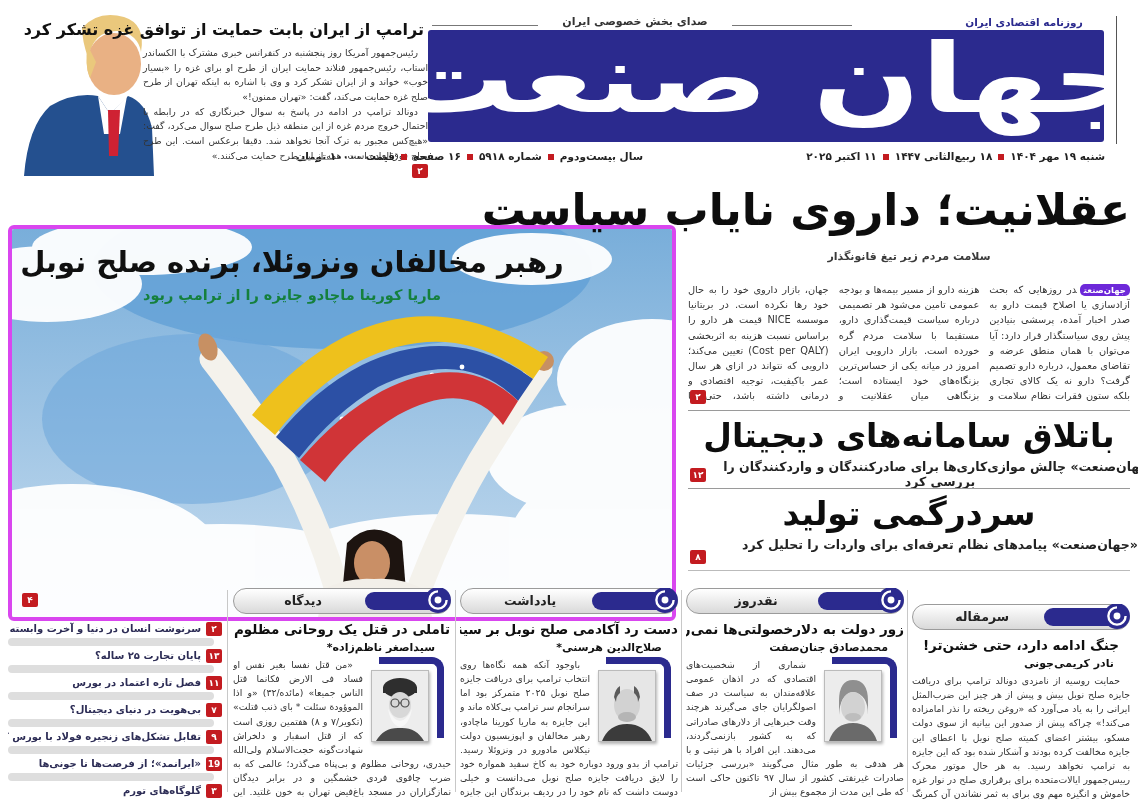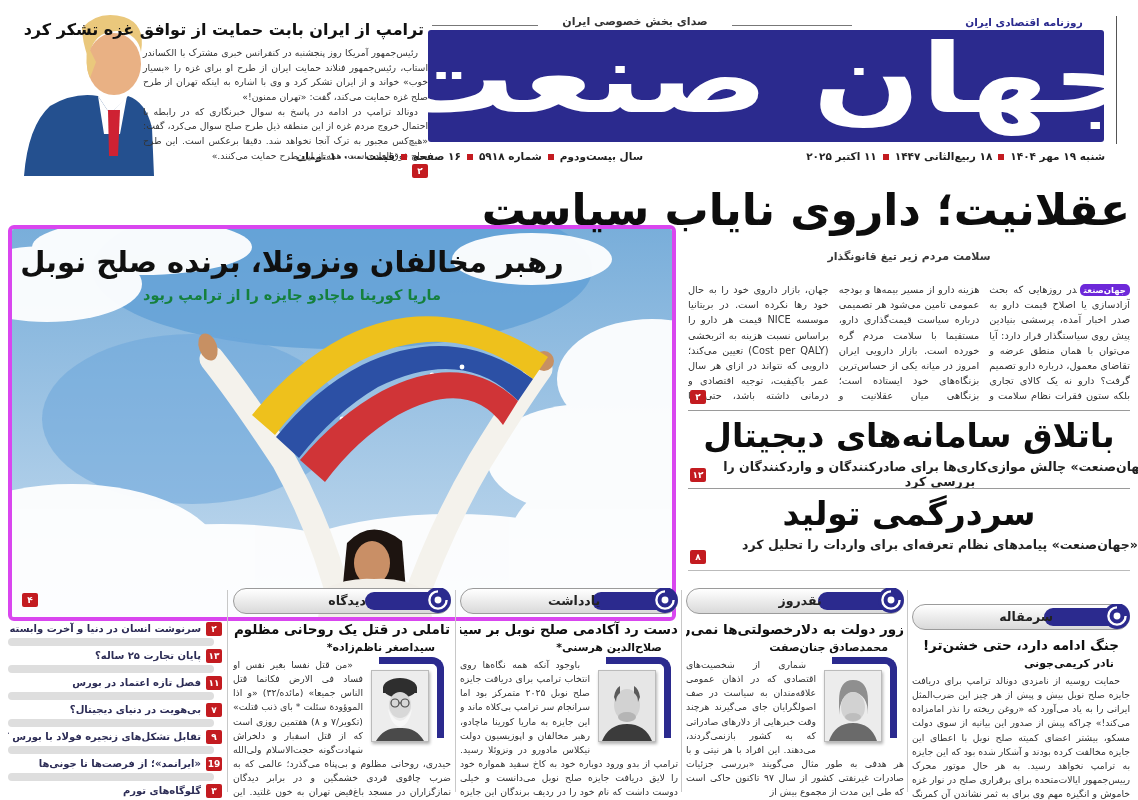--- a/index.html
+++ b/index.html
@@ -40,21 +40,21 @@
   .mid-head{left:688px;width:442px;text-align:center;font-size:33px;font-weight:bold;color:#0d0d0d;white-space:nowrap;}
   .mid-sub{left:688px;width:442px;text-align:center;font-size:12.5px;font-weight:bold;color:#222;margin-left:31px;}
   
   .vsep{width:1px;background:#c8c8c8;top:590px;height:202px;}
   .op-col{top:588px;height:209px;overflow:hidden;}
   .op-pill{position:relative;height:24px;border:1px solid #9b9b9b;border-radius:13px;
            background:linear-gradient(#ffffff,#d9d9d9);margin-bottom:7px;}
   .pill-capsule{position:absolute;right:3px;top:3px;bottom:3px;width:38%;background:#2b2a8e;border-radius:10px;}
   .pill-logo{position:absolute;right:-2px;top:-3px;width:28px;height:28px;}
   .pill-label{position:absolute;left:0;top:0;width:64%;height:24px;line-height:24px;text-align:center;
-              font-size:12.5px;font-weight:bold;color:#222;padding-left:44px;}
+              font-size:12.5px;font-weight:bold;color:#222;}
   .op-title{text-align:center;font-size:13.5px;font-weight:bold;color:#0f0f0f;margin:2px 0 4px;white-space:nowrap;}
   .op-author{font-size:11px;font-weight:bold;color:#111;margin:0 16px 4px 0;}
   .op-body{font-size:9.3px;line-height:1.52;text-align:justify;color:#333;}
   .op-body .lede{text-indent:10px;}
   .headshot{float:right;width:66px;height:82px;position:relative;margin:2px 14px 4px 8px;}
   .headshot .bracket{position:absolute;top:-3px;right:-7px;width:58px;height:74px;
                      border-top:7px solid #2b2a8e;border-right:7px solid #2b2a8e;border-top-right-radius:12px;}
   .headshot svg{position:absolute;left:0;bottom:0;width:56px;height:70px;background:#ededed;
                 border:1px solid #bbb;box-shadow:1px 2px 3px rgba(0,0,0,.3);}
   

